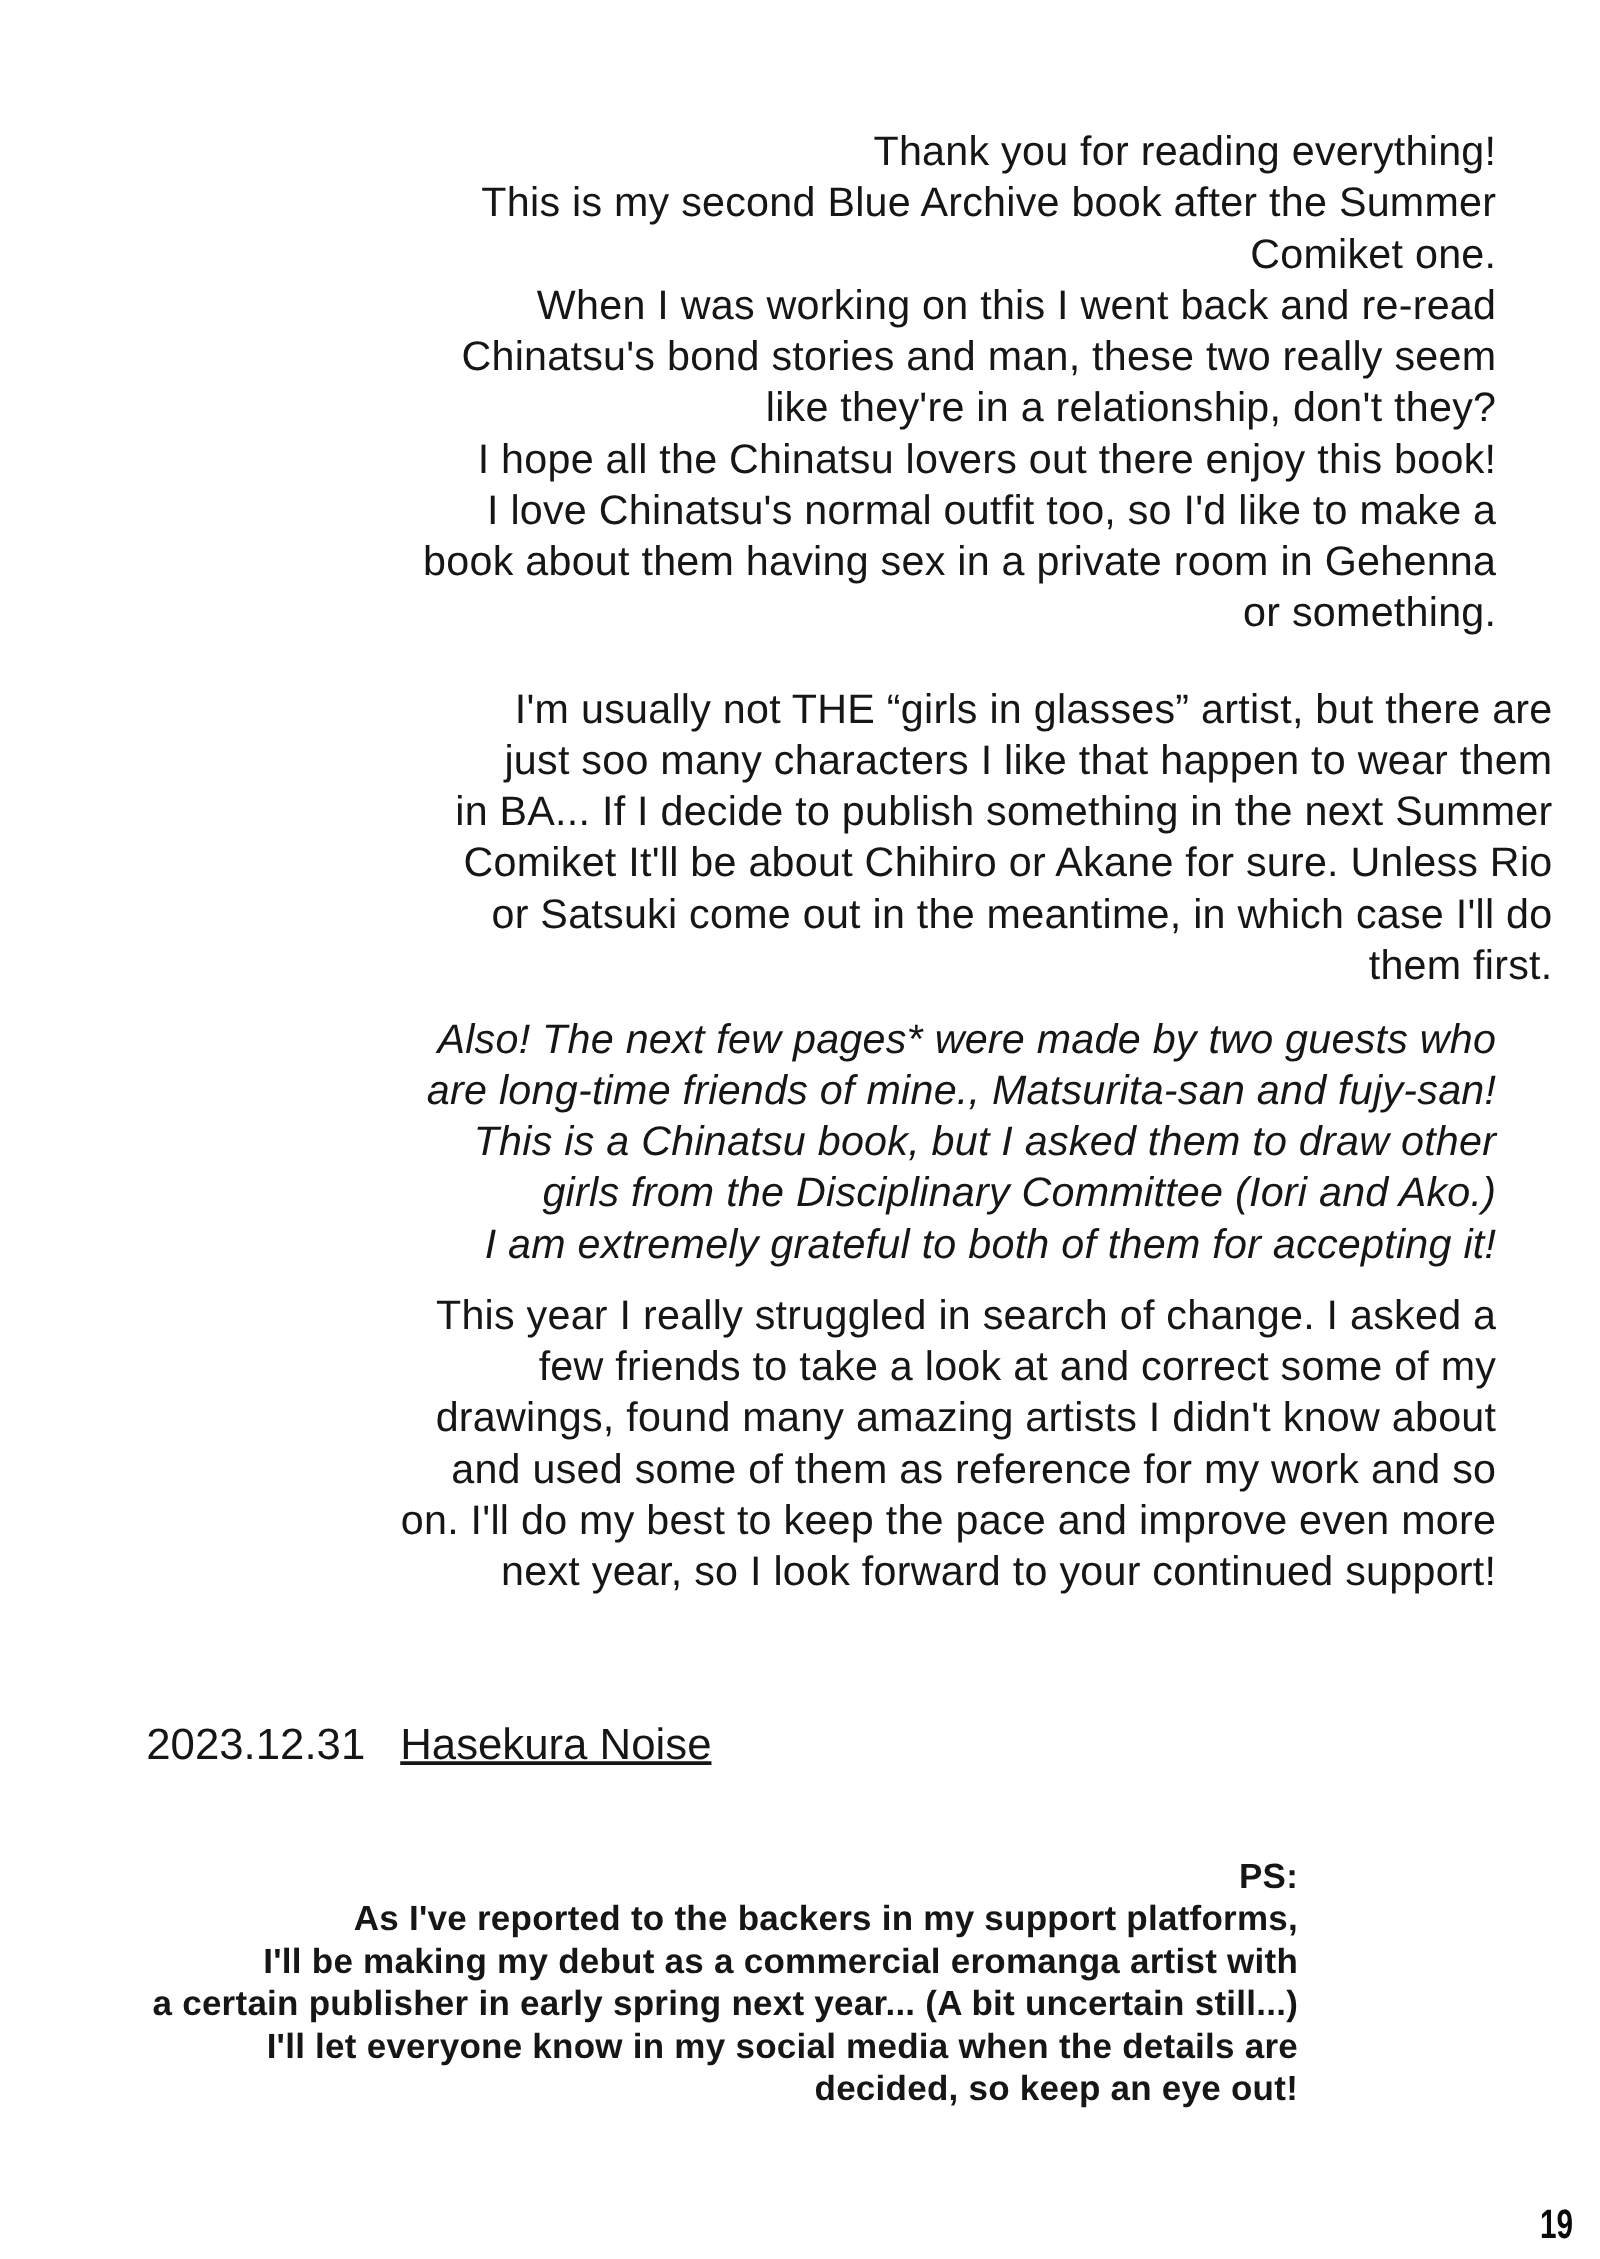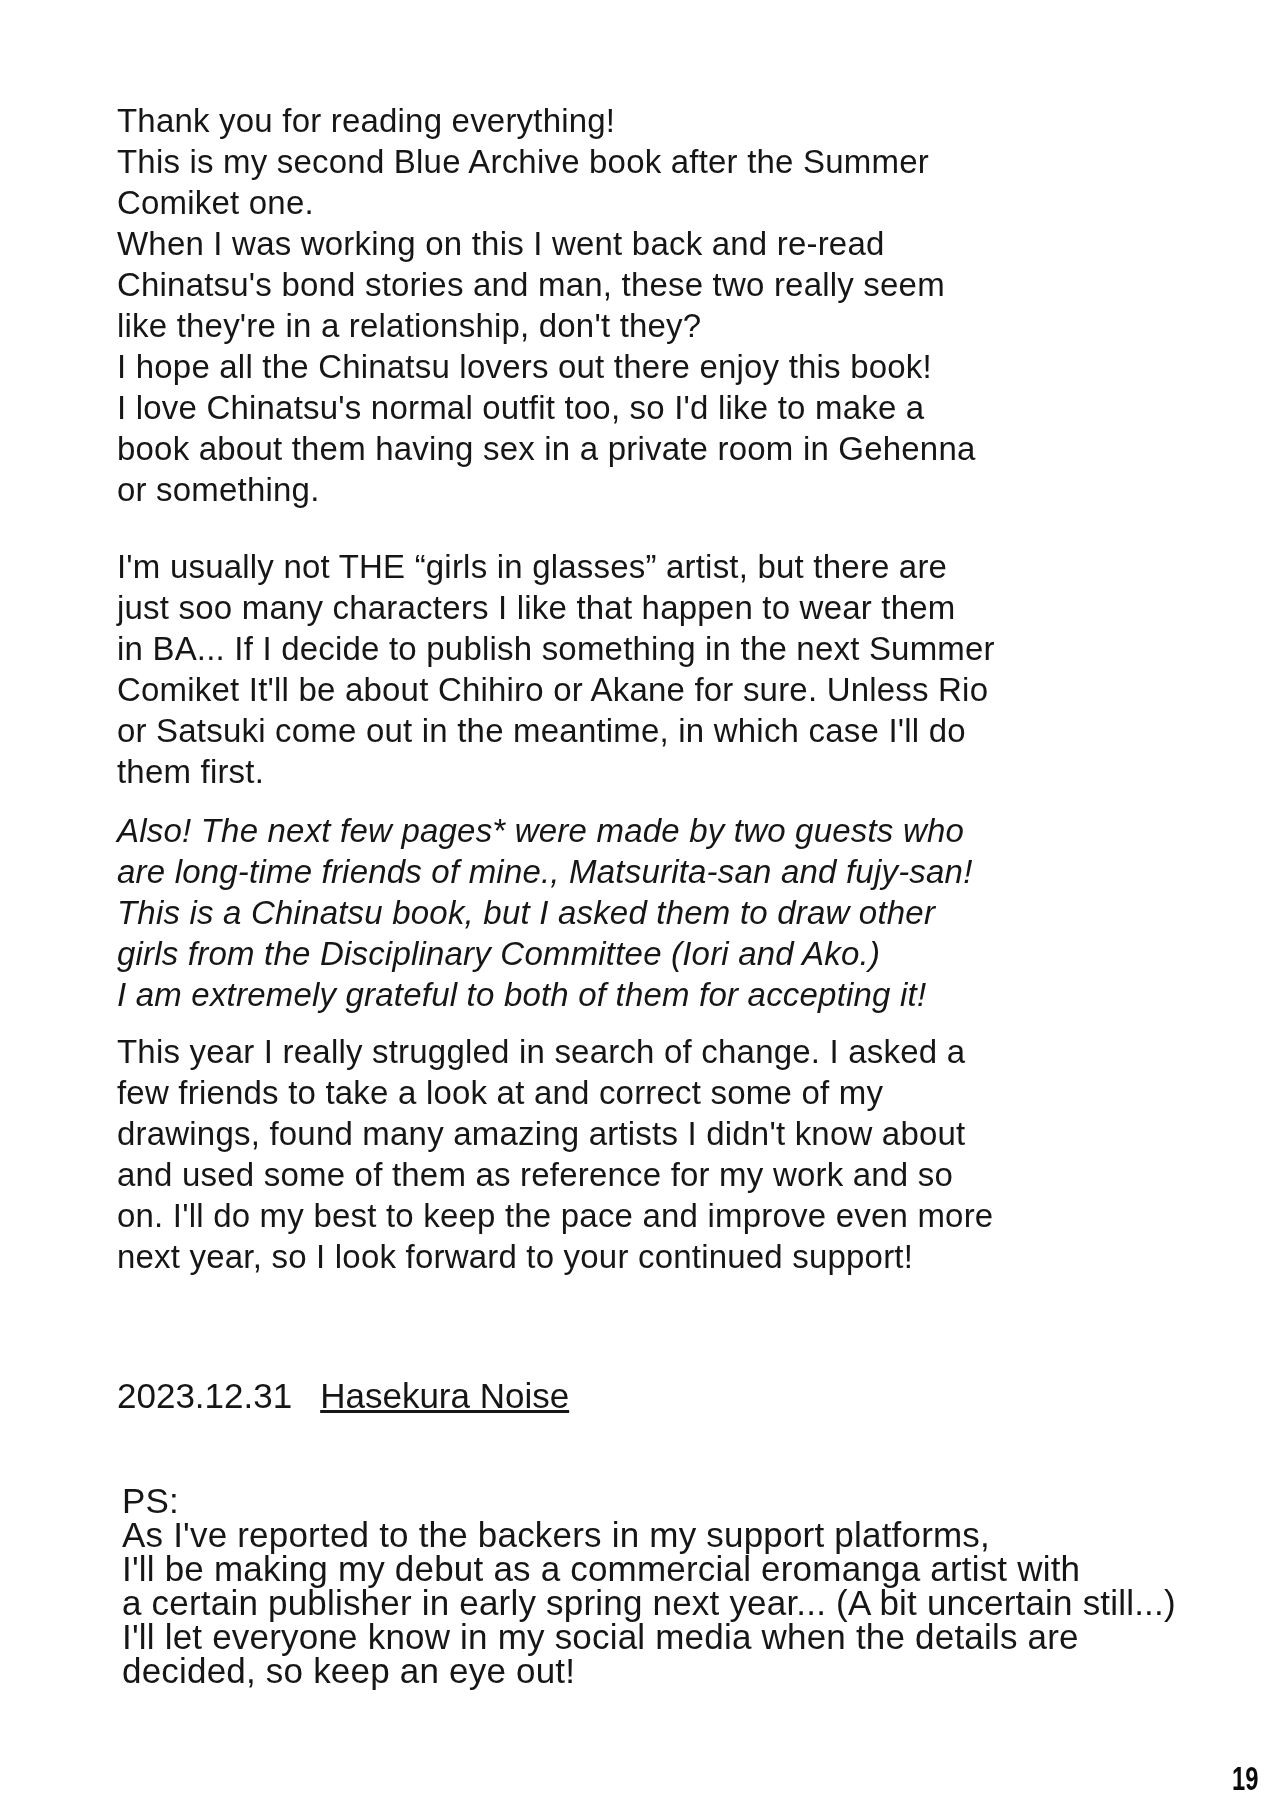--- a/index.html
+++ b/index.html
@@ -8,56 +8,57 @@
     background: #ffffff;
   }
   .page {
     position: relative;
     width: 1280px;
     height: 1807px;
     background: #ffffff;
     color: #161616;
     font-family: "Liberation Sans", sans-serif;
     overflow: hidden;
+    text-align: right;
   }
   .afterword-text {
     position: absolute;
     left: 117px;
     width: 1080px;
   }
   .para {
     white-space: pre-line;
     font-size: 33px;
     line-height: 41px;
     letter-spacing: 0.2px;
     font-weight: 500;
     color: #161616;
   }
   .para-1 { top: 100px; position: absolute; }
-  .para-2 { top: 546px; position: absolute; }
+  .para-2 { top: 546px; position: absolute; margin-left: 45px; }
   .para-3 { top: 810px; position: absolute; font-style: italic; }
   .para-4 { top: 1031px; position: absolute; }
   .signoff {
     position: absolute;
     top: 1376px;
     left: 117px;
     font-size: 35px;
     font-weight: 500;
     color: #161616;
   }
   .signoff .name { margin-left: 28px; text-decoration: underline; }
   .ps {
     position: absolute;
     top: 1484px;
     left: 122px;
     white-space: pre-line;
-    font-size: 35px;
+    font-size: 28px;
     line-height: 34px;
     letter-spacing: 0.2px;
-    font-weight: 400;
+    font-weight: 700;
     color: #161616;
   }
   .page-number {
     position: absolute;
     top: 1760px;
     left: 1232px;
     font-size: 33px;
     font-weight: bold;
     color: #0a0a0a;
     transform: scaleX(0.72);

